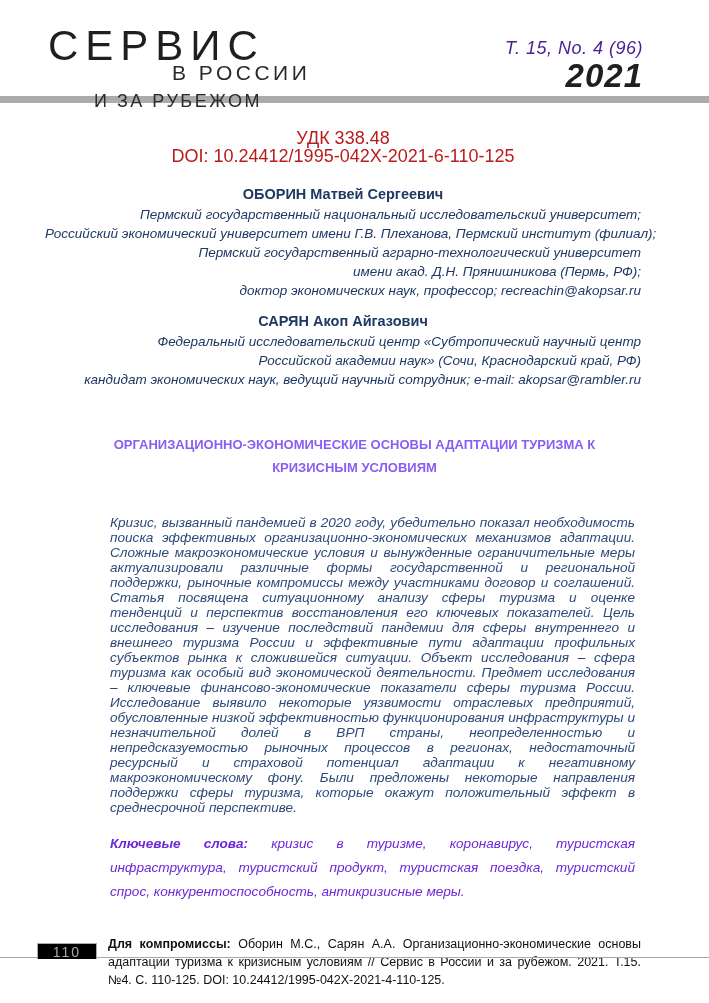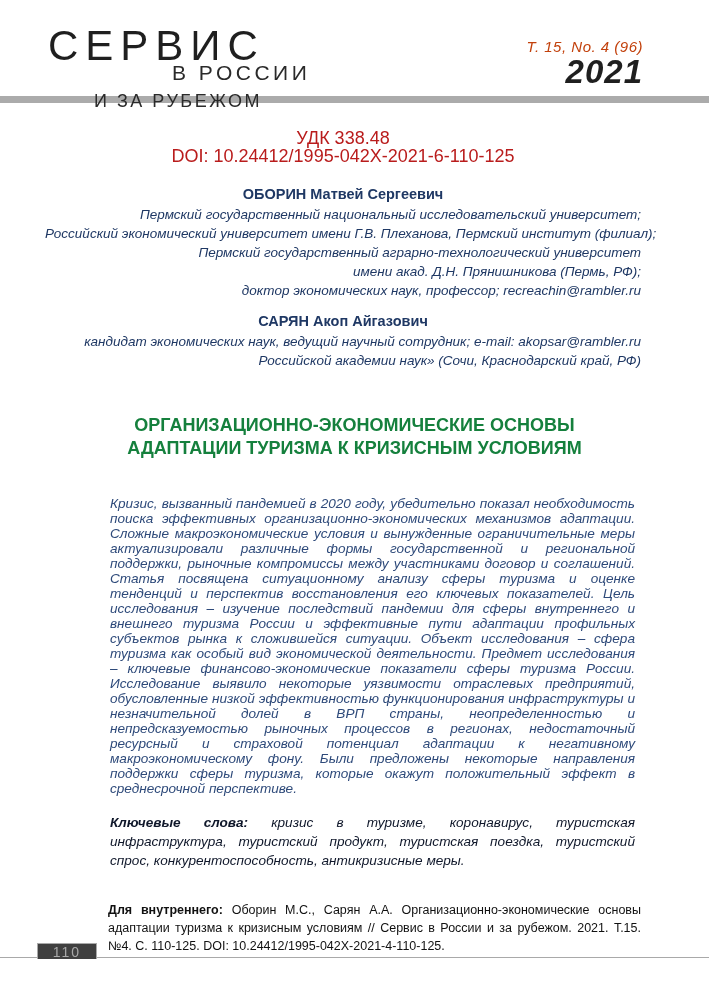--- a/index.html
+++ b/index.html
@@ -24,21 +24,21 @@
     position:absolute; left:172px; top:61px;
     font-size:21px; font-weight:300; letter-spacing:3.5px;
     color:#2a2a2a;
   }
   .logo-line3 {
     position:absolute; left:94px; top:91px;
     font-size:18px; font-weight:300; letter-spacing:2.5px;
     color:#2a2a2a;
   }
   .issue-block { position:absolute; right:66px; top:38px; text-align:right; }
-  .issue-no { font-style:italic; font-size:15px; color:#c2410c; letter-spacing:0.5px; }
+  .issue-no { font-style:italic; font-size:18px; color:#4c1d95; letter-spacing:0.5px; }
   .issue-year { font-style:italic; font-size:33px; font-weight:700; color:#1f1f1f; line-height:1.05; letter-spacing:1px; }
 
   .divider-bar { height:7px; background:#ababab; width:709px; }
 
   
   .meta-block { margin:26px 68px 0 45px; text-align:center; font-size:18px; line-height:18px; color:#b91c1c; }
 
   
   .author-block { margin:0 68px 0 45px; }
   .author-1 { margin-top:21px; }
@@ -46,55 +46,55 @@
   .author-name { font-size:14.5px; font-weight:700; color:#1f3864; margin-bottom:3px;text-align:center; }
   .aff-line {
     text-align:right; font-style:italic; font-size:13.5px; line-height:19px;
     color:#1f3864; white-space:nowrap;
   }
 
   
   .article-title {
     margin:44px 85px 0 85px;
     text-align:center;
-    font-size:18px; font-weight:700; line-height:23px;
-    color:#15803d;
+    font-size:13px; font-weight:700; line-height:23px;
+    color:#8b5cf6;
   }
 
   
   .abstract-text {
     margin:36px 74px 0 110px;
     text-align:justify;
     font-style:italic;
     font-size:13.6px; line-height:15px;
     color:#2e4a7a;
   }
   .keywords-par {
     margin:17px 74px 0 110px;
     text-align:justify;
     font-style:italic;
-    font-size:13.6px; line-height:19px;
-    color:#0f172a;
+    font-size:13.6px; line-height:24px;
+    color:#6d28d9;
   }
   .keywords-label { font-weight:700; }
 
   
   .citation-par {
     margin:31px 68px 0 108px;
     text-align:justify;
     font-size:12.5px; line-height:18px; color:#111;
   }
   .bold-label { font-weight:700; }
 
   
   .footer { position:absolute; left:0; top:943px; width:709px; height:30px; }
   .footer-rule { position:absolute; left:0; top:14px; width:709px; height:1px; background:#a9a9a9; }
   .page-tab {
     position:absolute; left:37px; top:0; width:58px; height:15px;
-    background:#404040;
+    background:#000000;
     border:1px solid #a9a9a9; border-bottom:none;
     display:flex; align-items:center; justify-content:center;text-align:center;
   }
   .page-num {
     font-size:14px; color:#a9a9a9; letter-spacing:2px; font-weight:300;
   }
 </style>
 </head>
 <body>
 
@@ -116,36 +116,37 @@
     <div>УДК 338.48</div>
     <div>DOI: 10.24412/1995-042X-2021-6-110-125</div>
   </div>
 
   <section class="author-block author-1">
     <div class="author-name">ОБОРИН Матвей Сергеевич</div>
     <div class="aff-line">Пермский государственный национальный исследовательский университет;</div>
     <div class="aff-line">Российский экономический университет имени Г.В. Плеханова, Пермский институт (филиал);</div>
     <div class="aff-line">Пермский государственный аграрно-технологический университет</div>
     <div class="aff-line">имени акад. Д.Н. Прянишникова (Пермь, РФ);</div>
-    <div class="aff-line">доктор экономических наук, профессор; recreachin@rambler.ru</div>
+    <div class="aff-line">доктор экономических наук, профессор; recreachin@akopsar.ru</div>
   </section>
 
   <section class="author-block author-2">
     <div class="author-name">САРЯН Акоп Айгазович</div>
+    <div class="aff-line">Федеральный исследовательский центр «Субтропический научный центр</div>
+    <div class="aff-line">Российской академии наук» (Сочи, Краснодарский край, РФ)</div>
     <div class="aff-line">кандидат экономических наук, ведущий научный сотрудник; e-mail: akopsar@rambler.ru</div>
-    <div class="aff-line">Российской академии наук» (Сочи, Краснодарский край, РФ)</div>
   </section>
 
   <h1 class="article-title">ОРГАНИЗАЦИОННО-ЭКОНОМИЧЕСКИЕ ОСНОВЫ АДАПТАЦИИ ТУРИЗМА К КРИЗИСНЫМ УСЛОВИЯМ</h1>
 
   <p class="abstract-text">Кризис, вызванный пандемией в 2020 году, убедительно показал необходимость поиска эффективных организационно-экономических механизмов адаптации. Сложные макроэкономические условия и вынужденные ограничительные меры актуализировали различные формы государственной и региональной поддержки, рыночные компромиссы между участниками договор и соглашений. Статья посвящена ситуационному анализу сферы туризма и оценке тенденций и перспектив восстановления его ключевых показателей. Цель исследования – изучение последствий пандемии для сферы внутреннего и внешнего туризма России и эффективные пути адаптации профильных субъектов рынка к сложившейся ситуации. Объект исследования – сфера туризма как особый вид экономической деятельности. Предмет исследования – ключевые финансово-экономические показатели сферы туризма России. Исследование выявило некоторые уязвимости отраслевых предприятий, обусловленные низкой эффективностью функционирования инфраструктуры и незначительной долей в ВРП страны, неопределенностью и непредсказуемостью рыночных процессов в регионах, недостаточный ресурсный и страховой потенциал адаптации к негативному макроэкономическому фону. Были предложены некоторые направления поддержки сферы туризма, которые окажут положительный эффект в среднесрочной перспективе.</p>
 
   <p class="keywords-par"><span class="keywords-label">Ключевые слова:</span> <span>кризис в туризме, коронавирус, туристская инфраструктура, туристский продукт, туристская поездка, туристский спрос, конкурентоспособность, антикризисные меры.</span></p>
 
-  <p class="citation-par"><span class="bold-label">Для внутреннего:</span> <span>Оборин М.С., Сарян А.А. Организационно-экономические основы адаптации туризма к кризисным условиям // Сервис в России и за рубежом. 2021. Т.15. №4. С. 110-125. DOI: 10.24412/1995-042X-2021-4-110-125.</span></p>
+  <p class="citation-par"><span class="bold-label">Для компромиссы:</span> <span>Оборин М.С., Сарян А.А. Организационно-экономические основы адаптации туризма к кризисным условиям // Сервис в России и за рубежом. 2021. Т.15. №4. С. 110-125. DOI: 10.24412/1995-042X-2021-4-110-125.</span></p>
 
   <div class="footer">
     <div class="footer-rule"></div>
     <div class="page-tab">
       <span class="page-num">110</span>
     </div>
   </div>
 
 </div>
 

